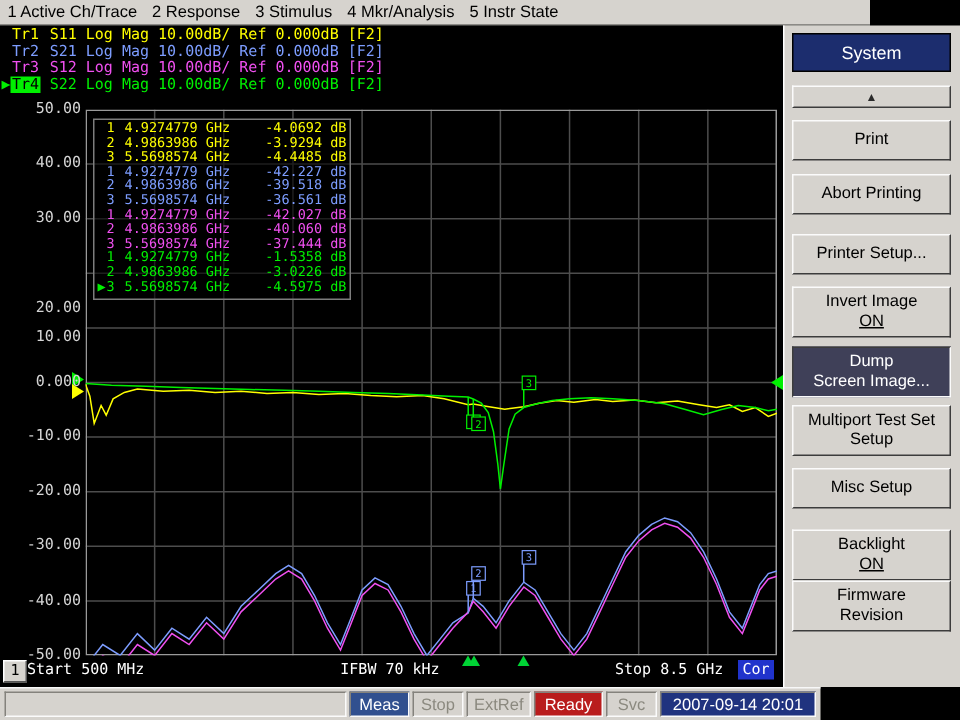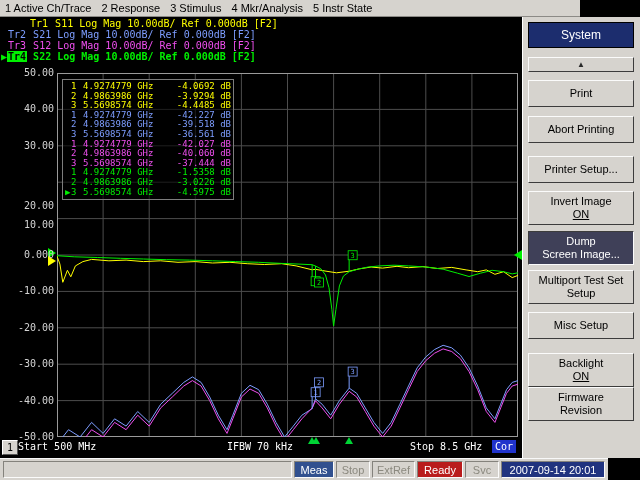--- a/index.html
+++ b/index.html
@@ -52,21 +52,21 @@
     border-top:1px solid #fbfbfb;border-left:1px solid #fbfbfb;border-right:1px solid #3c3c3c;border-bottom:1px solid #3c3c3c;
     display:flex;flex-direction:column;align-items:center;justify-content:center;font-size:11px;line-height:13px;}
   .sk-btn.selected{background:#3f4058;color:#fff;
     border-top-color:#3c3c3c;border-left-color:#3c3c3c;border-right-color:#fbfbfb;border-bottom-color:#fbfbfb;}
   .sk-line{display:block;text-align:center;white-space:nowrap;}
   .sk-line:empty{display:none;}
   .sk-state{text-decoration:underline;}
   .sk-scroll{font-size:8px;color:#2a2a2a;}
 
   
-  .statusbar{position:absolute;left:0;top:458px;width:608px;height:22px;background:#d6d3ce;
+  .statusbar{position:absolute;left:0;top:458px;width:547px;height:22px;background:#d6d3ce;
     border-top:1px solid #f8f8f8;display:flex;align-items:stretch;padding:1px 2px;
     font-family:"Liberation Sans",sans-serif;font-size:11px;color:#000;}
   .seg{margin:1px;border:1px solid;border-color:#84827c #fbfbfb #fbfbfb #84827c;
     display:flex;align-items:center;justify-content:center;padding:0 4px;white-space:nowrap;}
   .seg-blank{flex:1;}
   .seg-meas{background:#31508f;color:#fff;min-width:40px;}
   .seg-dis{color:#8b897f;min-width:34px;}
   .seg-ready{background:#b91c1c;color:#fff;min-width:46px;}
   .seg-date{background:#20337f;color:#fff;min-width:104px;}
 </style>
@@ -78,24 +78,24 @@
   <div class="menubar">
     <span class="menu-item">1 Active Ch/Trace</span>
     <span class="menu-item">2 Response</span>
     <span class="menu-item">3 Stimulus</span>
     <span class="menu-item">4 Mkr/Analysis</span>
     <span class="menu-item">5 Instr State</span>
   </div>
 
   <div class="display" id="display">
     <div class="trace-defs" id="trace-defs">
-        <div class="trow" style="color: rgb(255, 255, 0); margin-left: 22px;"><span> </span><span class="tid">Tr1</span><span> S11 Log Mag 10.00dB/ Ref 0.000dB </span><span>[F2]</span></div>
+        <div class="trow" style="color: rgb(255, 255, 0);"><span> </span><span class="tid">Tr1</span><span> S11 Log Mag 10.00dB/ Ref 0.000dB </span><span>[F2]</span></div>
         <div class="trow" style="color: rgb(125, 157, 255);"><span> </span><span class="tid">Tr2</span><span> S21 Log Mag 10.00dB/ Ref 0.000dB </span><span>[F2]</span></div>
         <div class="trow" style="color: rgb(240, 80, 240);"><span> </span><span class="tid">Tr3</span><span> S12 Log Mag 10.00dB/ Ref 0.000dB </span><span>[F2]</span></div>
-        <div class="trow" style="color: rgb(0, 240, 0); font-weight: bold;"><span>▶</span><span class="tid" style="background: rgb(0, 240, 0); color: rgb(0, 0, 0);">Tr4</span><span> S22 Log Mag 10.00dB/ Ref 0.000dB </span><span>[F2]</span></div>
+        <div class="trow" style="color: rgb(0, 240, 0);"><span>▶</span><span class="tid" style="background: rgb(0, 240, 0); color: rgb(0, 0, 0);">Tr4</span><span> S22 Log Mag 10.00dB/ Ref 0.000dB </span><span>[F2]</span></div>
       </div>
 
     <div class="plot">
       <svg id="chart-svg" width="461" height="364" viewBox="0 0 461 364">
           <line x1="46.1" y1="0" x2="46.1" y2="364" stroke="#4d4d4d" stroke-width="1"></line>
           <line x1="92.2" y1="0" x2="92.2" y2="364" stroke="#4d4d4d" stroke-width="1"></line>
           <line x1="138.3" y1="0" x2="138.3" y2="364" stroke="#4d4d4d" stroke-width="1"></line>
           <line x1="184.4" y1="0" x2="184.4" y2="364" stroke="#4d4d4d" stroke-width="1"></line>
           <line x1="230.5" y1="0" x2="230.5" y2="364" stroke="#4d4d4d" stroke-width="1"></line>
           <line x1="276.6" y1="0" x2="276.6" y2="364" stroke="#4d4d4d" stroke-width="1"></line>

